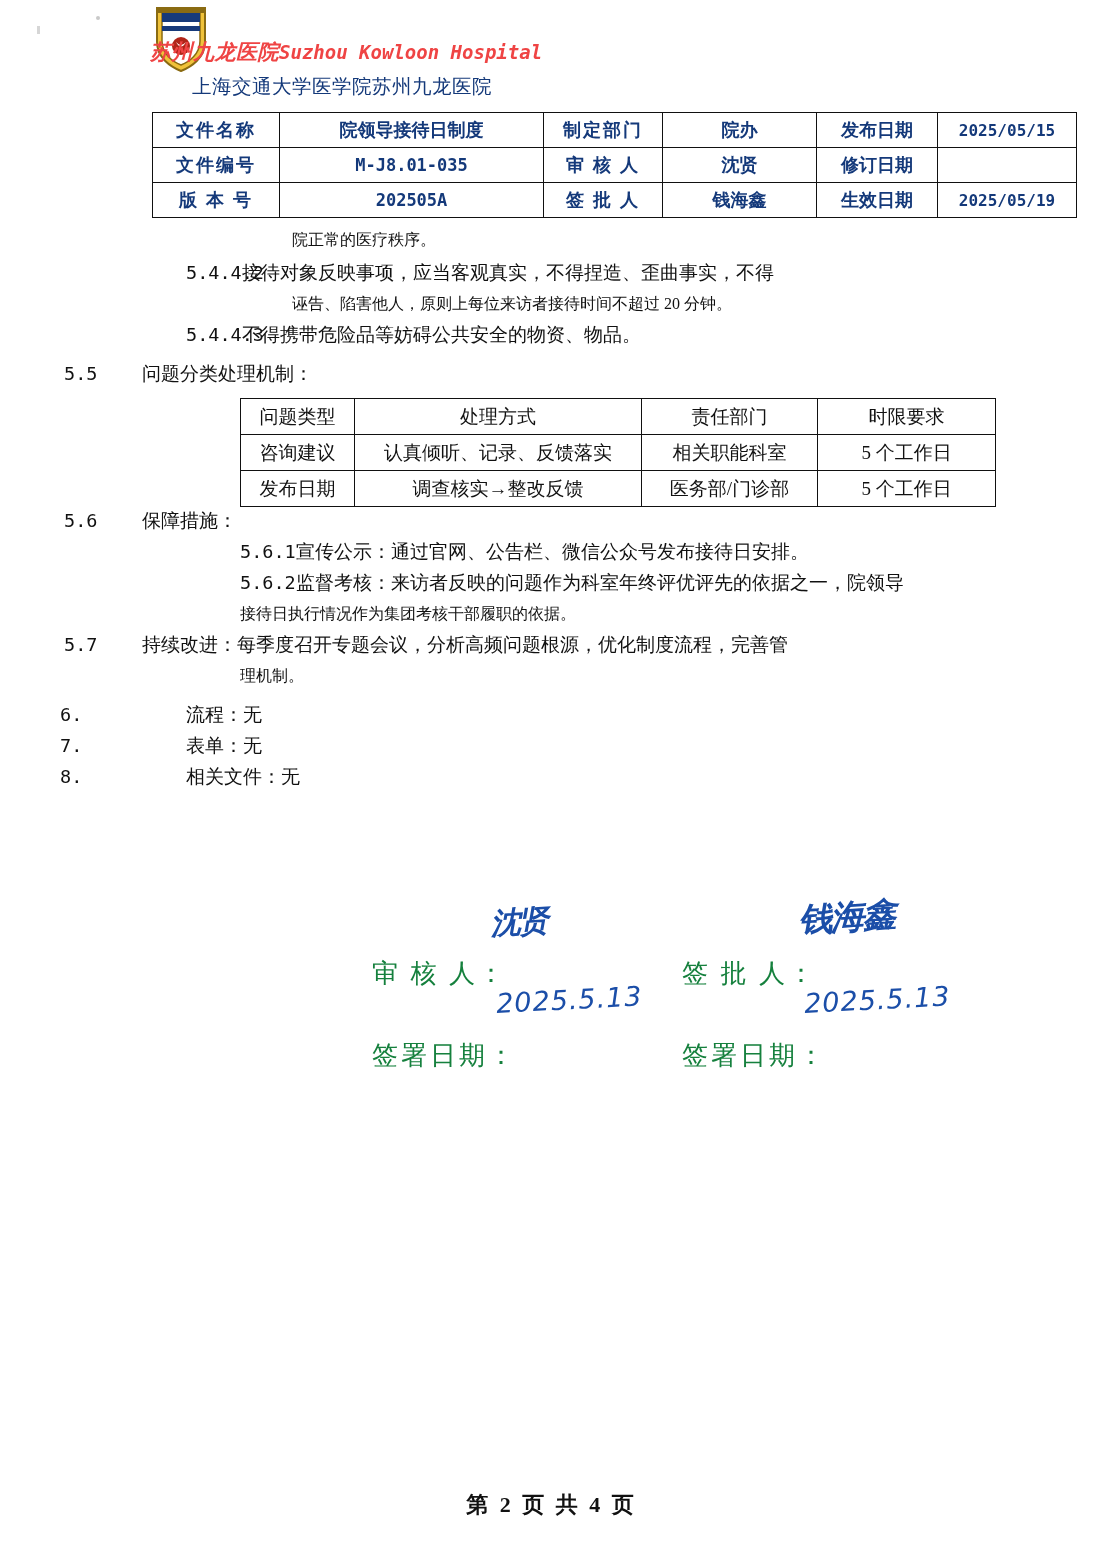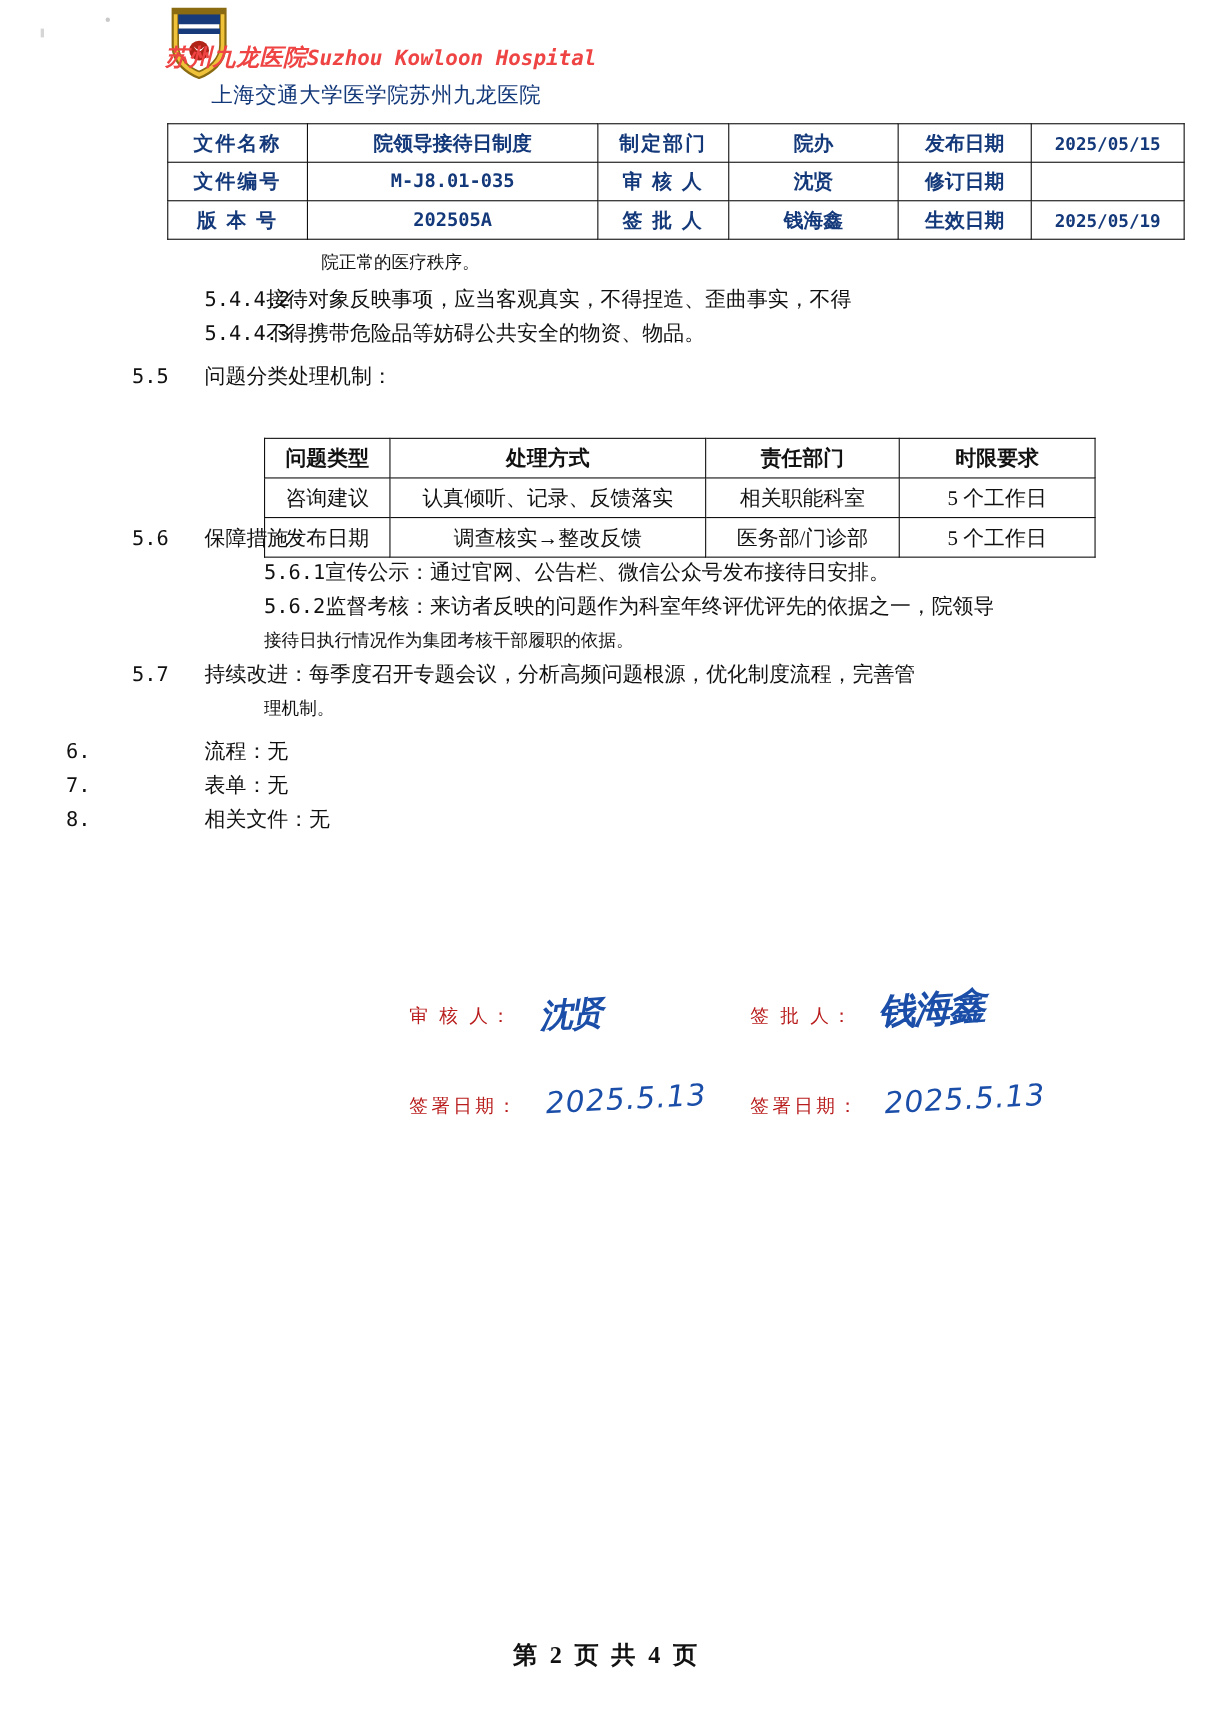--- a/index.html
+++ b/index.html
@@ -120,21 +120,21 @@
     line-height: 31px;
   }
   .num-row .txt {
     flex: 1 1 auto;
     font-size: 19px;
     line-height: 31px;
   }
 
   .lvl5 { margin-left: 186px; }
   .lvl5 .num { width: 56px; }
-  .lvl1 { margin-left: 120px; }
+  .lvl1 { margin-left: 64px; gap: 12px; }
   .lvl1 .num { width: 66px; }
 
   
   table.cls {
     position: absolute;
     left: 240px;
     top: 398px;
     width: 755px;
     border-collapse: collapse;
     table-layout: fixed;
@@ -142,40 +142,41 @@
   table.cls th, table.cls td {
     border: 1.5px solid #111;
     height: 35px;
     text-align: center;
     vertical-align: middle;
     font-size: 19px;
     font-family: "Liberation Serif", "DejaVu Serif", serif;
     padding: 0 4px;
     white-space: nowrap;
   }
-  table.cls th { font-weight: bold; }
+  table.cls th { font-weight: normal; }
   table.cls col.c1 { width: 114px; }
   table.cls col.c2 { width: 287px; }
   table.cls col.c3 { width: 176px; }
   table.cls col.c4 { width: 178px; }
 
   
   .sig-area {
     position: absolute;
     left: 0;
     top: 890px;
     width: 1103px;
     height: 160px;
   }
   .sig-label {
     position: absolute;
-    font-size: 17px;
+    font-size: 26px;
     letter-spacing: 3px;
-    color: #b91c1c;
-    white-space: nowrap;
+    color: #15803d;
+    white-space: nowrap;
+    margin-top: 44px;
   }
   .sig-hand {
     position: absolute;
     color: #1b4ea8;
     font-family: "DejaVu Sans", sans-serif;
     white-space: nowrap;
   }
   .hand-name {
     font-size: 30px;
     font-style: italic;
@@ -283,20 +284,21 @@
   <div class="body">
 
     <div class="para ind-hang">院正常的医疗秩序。</div>
 
     <div class="num-row lvl5" style="margin-top:2px;">
       <div class="num">5.4.4.2</div>
       <div class="txt">
         <span>接待对象反映事项，应当客观真实，不得捏造、歪曲事实，不得</span>
       </div>
     </div>
+    <div class="para ind-hang">诬告、陷害他人，原则上每位来访者接待时间不超过 20 分钟。</div>
 
     <div class="num-row lvl5">
       <div class="num">5.4.4.3</div>
       <div class="txt">不得携带危险品等妨碍公共安全的物资、物品。</div>
     </div>
 
     <div class="num-row lvl1" style="margin-top:8px;">
       <div class="num">5.5</div>
       <div class="txt">问题分类处理机制：</div>
     </div>

